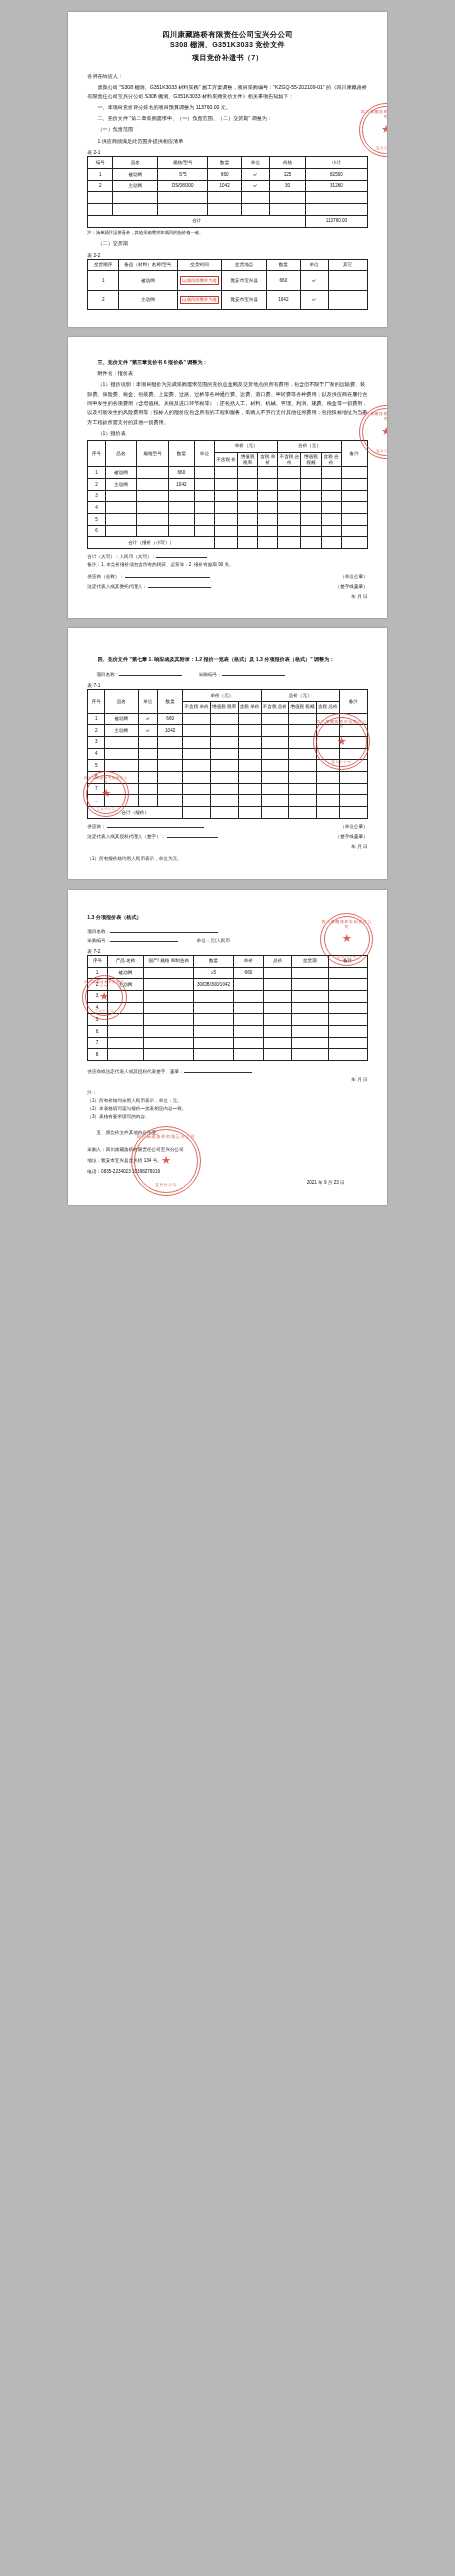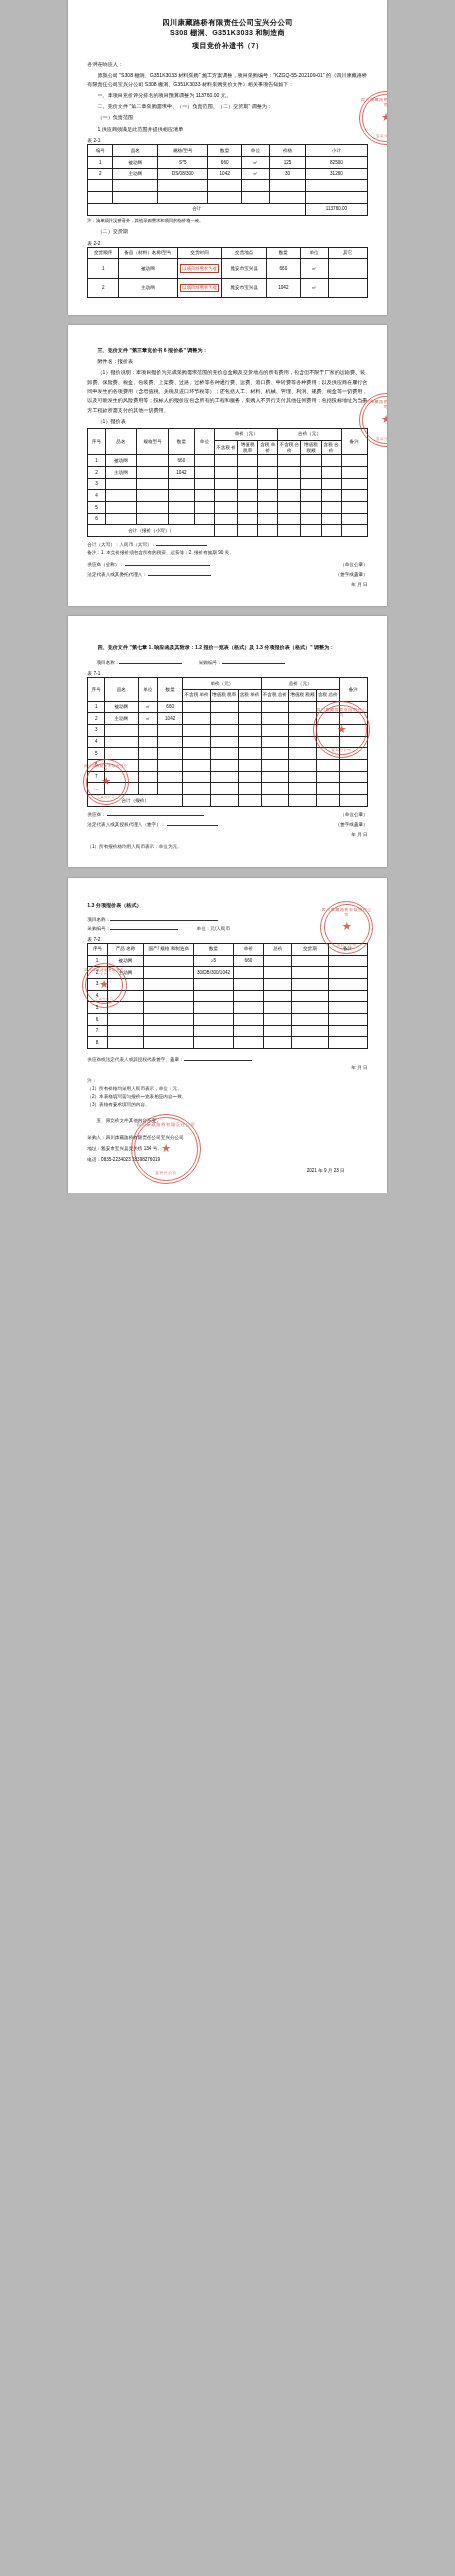--- a/index.html
+++ b/index.html
@@ -1,17 +1,17 @@
 <!DOCTYPE html>
 <html style="font-size:9px"><head>
 <meta charset="utf-8">
 <style>
   html,body{margin:0;padding:0;background:#b8b8b8;}
   body{font-family:"Liberation Sans","DejaVu Sans",sans-serif;}
-  .page-stack{width:455px;margin:0 auto;}
+  .page-stack{width:455px;margin:12px auto;}
   .sheet{
     position:relative;width:319px;margin:0 auto 0 auto;background:#fff;
     box-shadow:0 0 1.7px rgba(0,0,0,.35);
     padding:15px 19.3px 17px 19.3px;box-sizing:border-box;overflow:hidden;
   }
   .gap{height:10.2px;}
   .title-block{text-align:center;line-height:1.55;}
   .title-line{font-weight:bold;font-size:7.4px;color:#111;letter-spacing:0.3px;}
   .title-line.t2{font-size:7.1px;}
   .title-line.t3{font-size:7.1px;margin-top:1.1px;}
@@ -53,21 +53,21 @@
   .foot{font-size:4.6px;color:#111;line-height:1.9;margin-top:2.3px;}
 </style>
 </head>
 <body>
 
 <div class="page-stack">
 
   <div class="sheet" style="padding-top:17px;">
     <div class="title-block">
       <div class="title-line">四川康藏路桥有限责任公司宝兴分公司</div>
-      <div class="title-line t2">S308 棚洞、G351K3033 和制造商</div>
+      <div class="title-line t2">S308 棚洞、G351K3033 竞价文件</div>
       <div class="title-line t3">项目竞价补遗书（7）</div>
     </div>
 
     <div class="para noind" style="margin-top:8px;">各潜在响应人：</div>
     <div class="para">原我公司 "S308 棚洞、G351K3033 材料采购" 施工方案调整，项目采购编号："KZGQ-55-202109-01" 的《四川康藏路桥有限责任公司宝兴分公司 S308 棚洞、G351K3033 材料采购竞价文件》相关事项告知如下：</div>
     <div class="para">一、本项目竞价评分排名的项目预算调整为 113760.00 元。</div>
     <div class="para">二、竞价文件 "第二章采购需求中、（一）负责范围、（二）交货期" 调整为：</div>
     <div class="para noind" style="text-indent:2em;">（一）负责范围</div>
     <div class="para noind" style="text-indent:2em;">1.供应商须满足此范围并提供相应清单</div>
     <div class="tbl-cap">表 2-1</div>

